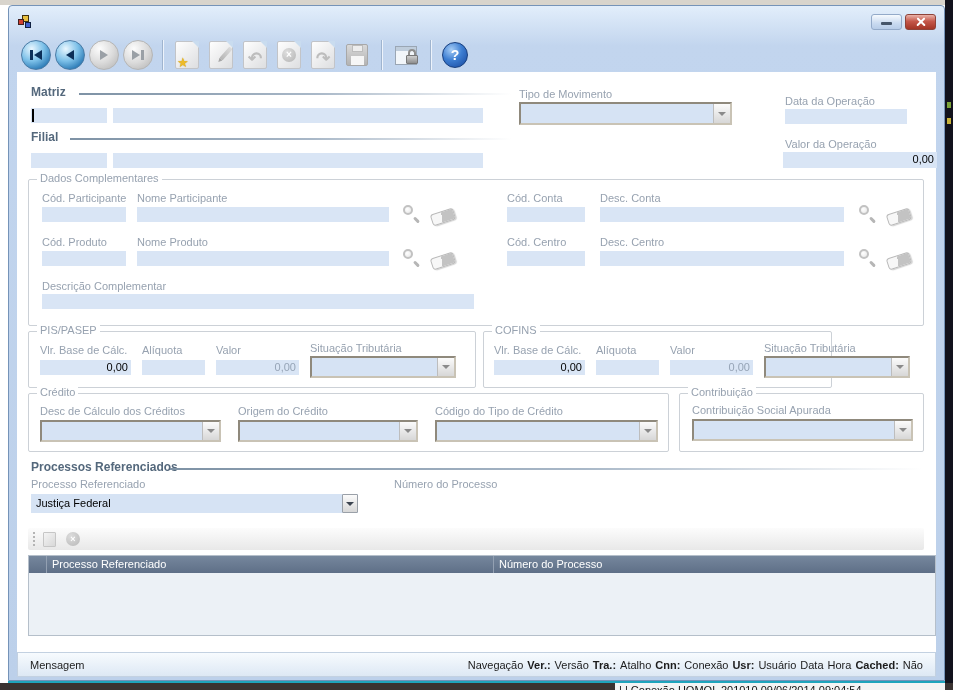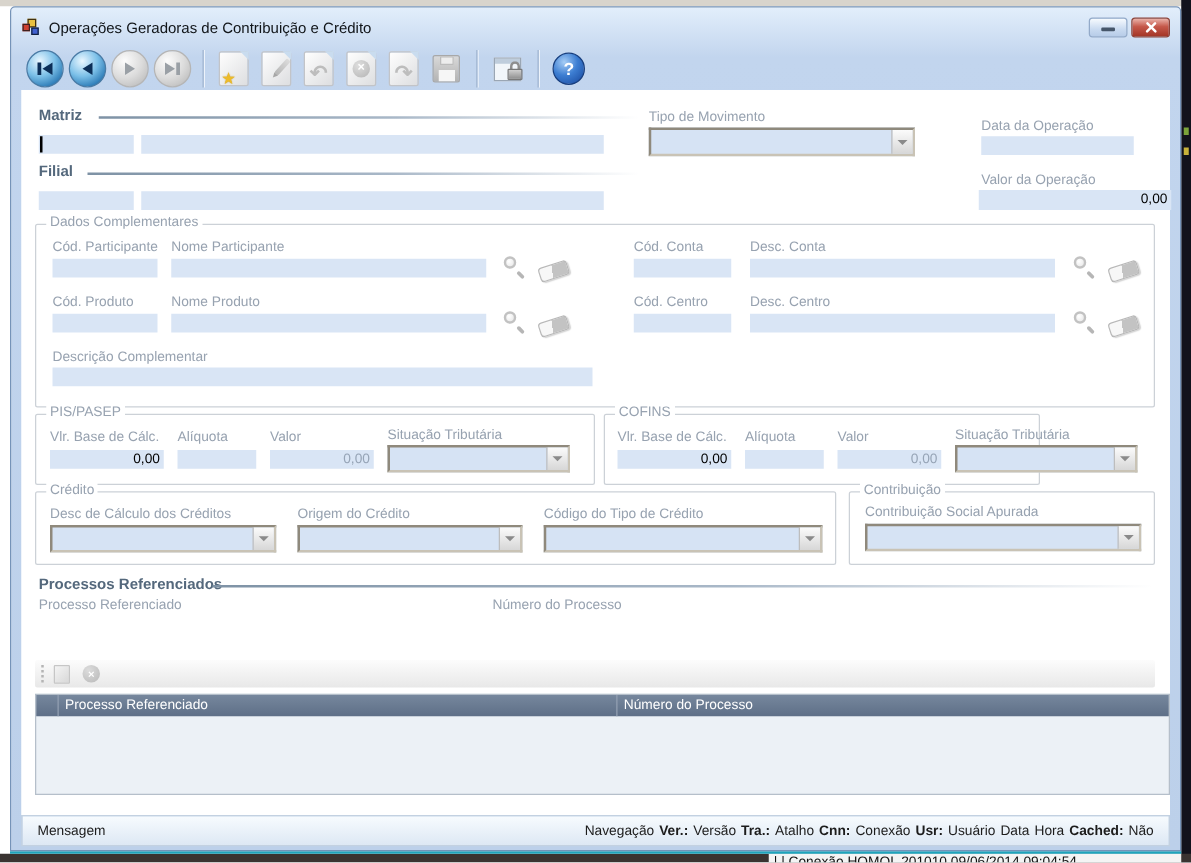--- a/index.html
+++ b/index.html
@@ -122,21 +122,20 @@
 <div class="teal-edge"></div>
 
 <div class="window">
 
   <div class="titlebar">
     <div class="app-icon">
       <div class="sq-y"></div>
         <div class="sq-r"></div>
         <div class="sq-b"></div>
     </div>
-    <div class="title-text">Operações Geradoras de Contribuição e Crédito</div>
     <div class="win-btns">
       <div class="wbtn min">
           <div class="dash"></div>
         </div>
       <div class="wbtn close">
           <div class="xb a"></div>
           <div class="xb b"></div>
         </div>
     </div>
   </div>
@@ -372,20 +371,26 @@
         <div class="cbtn">
             <div class="arrow-dn"></div>
           </div>
       </div>
     </div>
 
     <div class="seclabel" style="left:14px; top:388px;">Processos Referenciados</div>
     <div class="hline" style="left:153px; top:396px; width:752px;"></div>
 
     <div class="flabel" style="left:14px; top:406px;">Processo Referenciado</div>
+    <div class="comboflat" style="left:14px; top:422px; width:327px; height:19px;">
+      <div class="cval">Justiça Federal</div>
+      <div class="cbtn">
+          <div class="arrow-dn"></div>
+        </div>
+    </div>
     <div class="flabel" style="left:377px; top:406px;">Número do Processo</div>
 
     <div class="mini-toolbar" style="left:11px; top:456px; width:896px; height:22px;">
       <div class="grip"></div>
       <div class="mini-doc"></div>
       <div class="mini-cancel">×</div>
     </div>
 
     <div class="grid" style="left:11px; top:483px; width:908px; height:81px;">
       <div class="grid-header">

